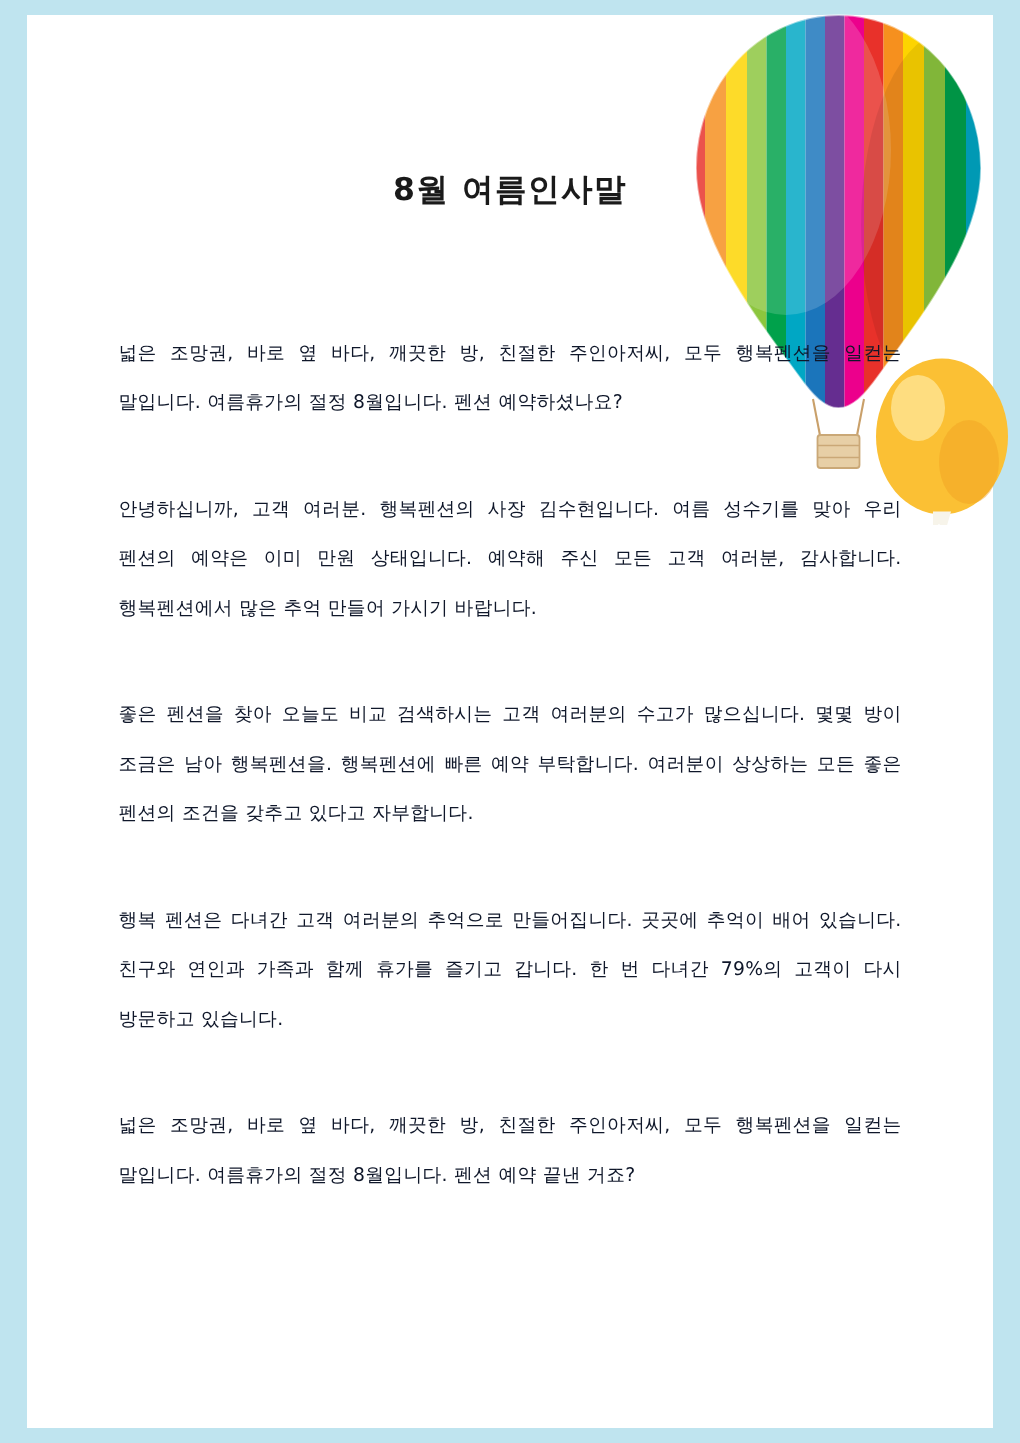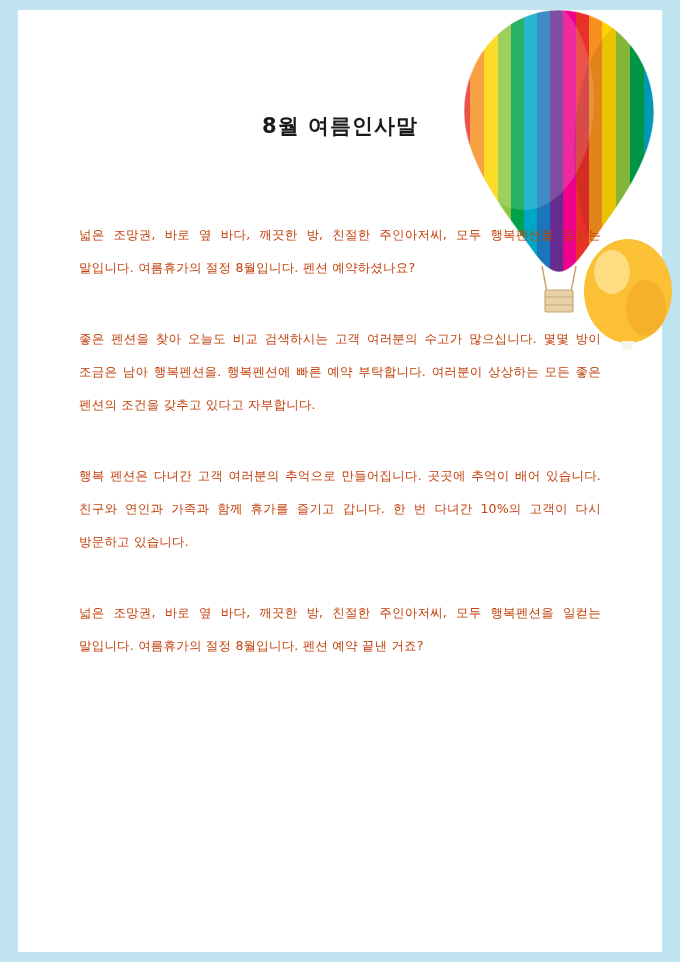--- a/index.html
+++ b/index.html
@@ -81,21 +81,21 @@
     position: absolute;
     left: 79px;
     top: 218px;
     width: 522px;
   }
 
   .para {
     margin: 0 0 38px 0;
     font-size: 12.5px;
     line-height: 33px;
-    color: #c2410c;
+    color: #0f172a;
     text-align: justify;
     letter-spacing: 0.2px;
     word-break: keep-all;
   }
   .para:last-child { margin-bottom: 0; }
 
   
   #balloon-art {
     position: absolute;
     right: 6px;
@@ -179,19 +179,20 @@
         <path d="M168 341 l12 0 l-4 14 l-4 -6 l-4 6 Z" fill="#f7f4ea"></path>
       </g>
     </svg>
   </div>
 
   <div id="content">
     <div id="doc-title">8월 여름인사말</div>
 
     <div id="body-copy">
       <p class="para">넓은 조망권, 바로 옆 바다, 깨끗한 방, 친절한 주인아저씨, 모두 행복펜션을 일컫는 말입니다. 여름휴가의 절정 8월입니다. 펜션 예약하셨나요?</p>
+      <p class="para">안녕하십니까, 고객 여러분. 행복펜션의 사장 김수현입니다. 여름 성수기를 맞아 우리 펜션의 예약은 이미 만원 상태입니다. 예약해 주신 모든 고객 여러분, 감사합니다. 행복펜션에서 많은 추억 만들어 가시기 바랍니다.</p>
       <p class="para">좋은 펜션을 찾아 오늘도 비교 검색하시는 고객 여러분의 수고가 많으십니다. 몇몇 방이 조금은 남아 행복펜션을. 행복펜션에 빠른 예약 부탁합니다. 여러분이 상상하는 모든 좋은 펜션의 조건을 갖추고 있다고 자부합니다.</p>
-      <p class="para">행복 펜션은 다녀간 고객 여러분의 추억으로 만들어집니다. 곳곳에 추억이 배어 있습니다. 친구와 연인과 가족과 함께 휴가를 즐기고 갑니다. 한 번 다녀간 10%의 고객이 다시 방문하고 있습니다.</p>
+      <p class="para">행복 펜션은 다녀간 고객 여러분의 추억으로 만들어집니다. 곳곳에 추억이 배어 있습니다. 친구와 연인과 가족과 함께 휴가를 즐기고 갑니다. 한 번 다녀간 79%의 고객이 다시 방문하고 있습니다.</p>
       <p class="para">넓은 조망권, 바로 옆 바다, 깨끗한 방, 친절한 주인아저씨, 모두 행복펜션을 일컫는 말입니다. 여름휴가의 절정 8월입니다. 펜션 예약 끝낸 거죠?</p>
     </div>
   </div>
 
 </div>
 
 </body></html>

